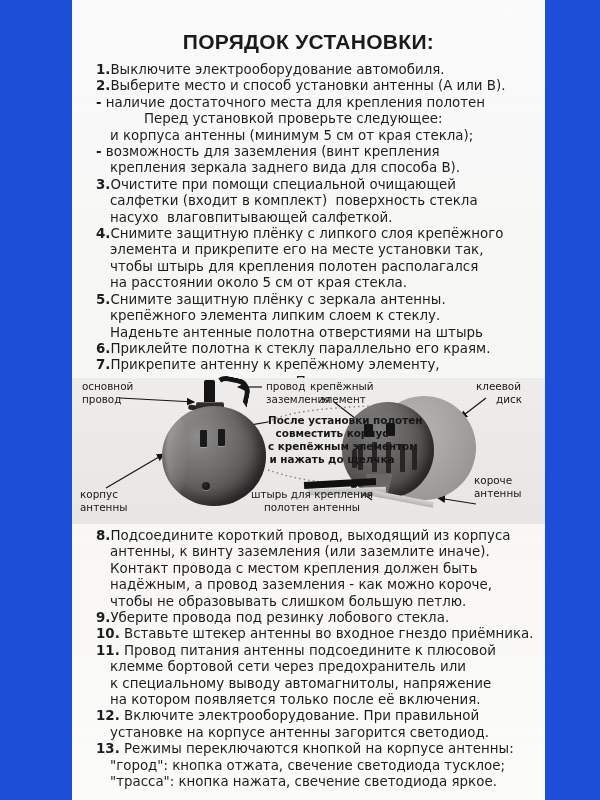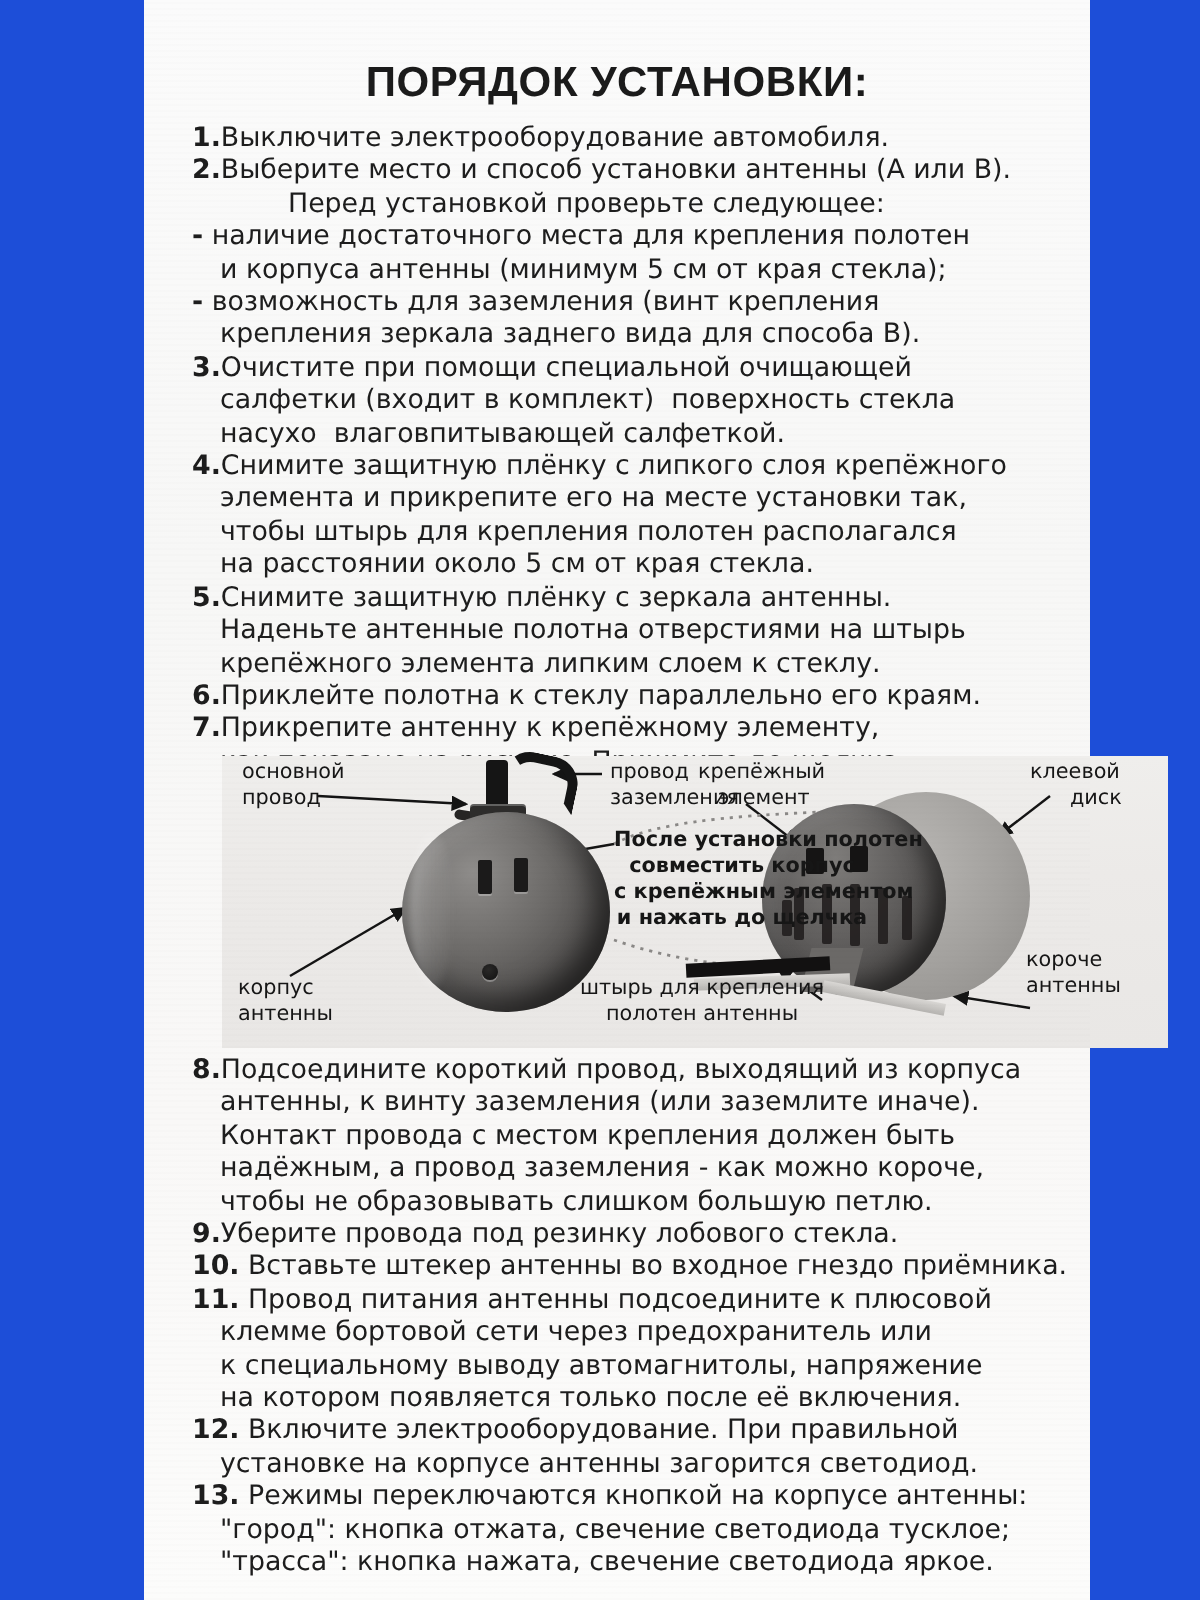--- a/index.html
+++ b/index.html
@@ -74,21 +74,20 @@
   .indent2 { padding-left: 48px; }
 
   
   #figure {
     position: absolute;
     left: 0px;
     top: 378px;
     width: 473px;
     height: 146px;
     background: linear-gradient(180deg,#efeeec 0%, #eceae8 40%, #e9e7e5 100%);
-    margin-left: 39px;
   }
   #figure .lbl {
     position: absolute;
     font-family: "DejaVu Sans", sans-serif;
     font-size: 10.4px;
     line-height: 12px;
     color: #161616;
     white-space: pre;
   }
   #figure .lbl.b { font-weight: bold; }
@@ -228,35 +227,35 @@
 <body>
 
 <div id="page">
   <div id="sheet">
 
     <div class="title">ПОРЯДОК УСТАНОВКИ:</div>
 
     <div class="steps" id="steps-top">
         <div class="step"><b>1.</b><span>Выключите электрооборудование автомобиля.</span></div>
         <div class="step"><b>2.</b><span>Выберите место и способ установки антенны (А или В).</span></div>
+        <div class="step"><b>-</b> <span>наличие достаточного места для крепления полотен</span></div>
         <div class="step indent2"><span>Перед установкой проверьте следующее:</span></div>
-        <div class="step"><b>-</b> <span>наличие достаточного места для крепления полотен</span></div>
         <div class="step indent1"><span>и корпуса антенны (минимум 5 см от края стекла);</span></div>
         <div class="step"><b>-</b> <span>возможность для заземления (винт крепления</span></div>
         <div class="step indent1"><span>крепления зеркала заднего вида для способа В).</span></div>
         <div class="step"><b>3.</b><span>Очистите при помощи специальной очищающей</span></div>
         <div class="step indent1"><span>салфетки (входит в комплект)  поверхность стекла</span></div>
         <div class="step indent1"><span>насухо  влаговпитывающей салфеткой.</span></div>
         <div class="step"><b>4.</b><span>Снимите защитную плёнку с липкого слоя крепёжного</span></div>
         <div class="step indent1"><span>элемента и прикрепите его на месте установки так,</span></div>
         <div class="step indent1"><span>чтобы штырь для крепления полотен располагался</span></div>
         <div class="step indent1"><span>на расстоянии около 5 см от края стекла.</span></div>
         <div class="step"><b>5.</b><span>Снимите защитную плёнку с зеркала антенны.</span></div>
+        <div class="step indent1"><span>крепёжного элемента липким слоем к стеклу.</span></div>
         <div class="step indent1"><span>Наденьте антенные полотна отверстиями на штырь</span></div>
-        <div class="step indent1"><span>крепёжного элемента липким слоем к стеклу.</span></div>
         <div class="step"><b>6.</b><span>Приклейте полотна к стеклу параллельно его краям.</span></div>
         <div class="step"><b>7.</b><span>Прикрепите антенну к крепёжному элементу,</span></div>
         <div class="step indent1"><span>как показано на рисунке. Прижмите до щелчка.</span></div>
       </div>
 
     <div id="figure">
 
       <svg class="fig-svg" viewBox="0 0 473 146">
         <defs>
           <marker id="ah" markerWidth="7" markerHeight="7" refX="6" refY="3.2" orient="auto">

